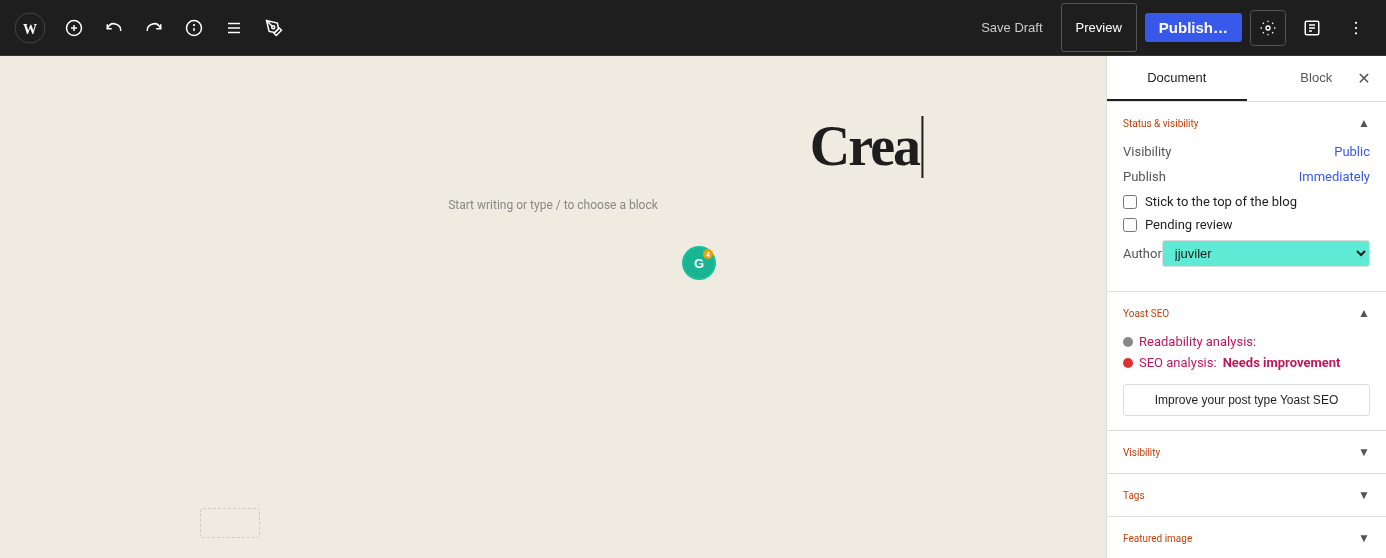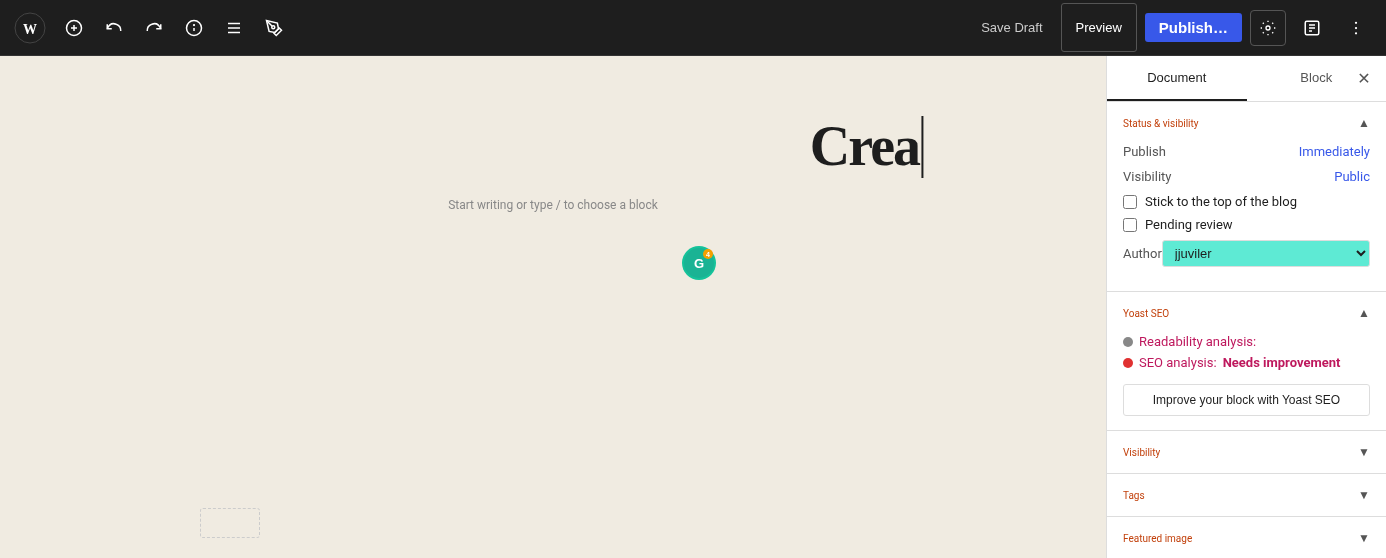--- a/index.html
+++ b/index.html
@@ -419,26 +419,26 @@
 
     <div class="sidebar-body">
 
       <div class="sidebar-section">
         <div class="sidebar-section-header">
           <span class="sidebar-section-title">Status &amp; visibility</span>
           <span class="sidebar-section-chevron">▲</span>
         </div>
         <div class="sidebar-section-content">
           <div class="field-row">
+            <span class="field-label">Visibility</span>
+            <span class="field-value">Public</span>
+          </div>
+          <div class="field-row">
             <span class="field-label">Publish</span>
             <span class="field-value">Immediately</span>
-          </div>
-          <div class="field-row">
-            <span class="field-label">Visibility</span>
-            <span class="field-value">Public</span>
           </div>
           <div class="checkbox-row">
             <input type="checkbox" id="stick-top" style="">
             <label class="checkbox-label" for="stick-top">Stick to the top of the blog</label>
           </div>
           <div class="checkbox-row">
             <input type="checkbox" id="pending-review" style="">
             <label class="checkbox-label" for="pending-review">Pending review</label>
           </div>
           <div class="author-row">
@@ -458,21 +458,21 @@
         <div class="yoast-section-content">
           <div class="yoast-row">
             <span class="yoast-dot yoast-dot-gray"></span>
             <span>Readability analysis:</span>
           </div>
           <div class="yoast-row">
             <span class="yoast-dot yoast-dot-red"></span>
             <span>SEO analysis:</span>
             <span class="yoast-bold">Needs improvement</span>
           </div>
-          <button class="yoast-improve-btn">Improve your block with Yoast SEO</button>
+          <button class="yoast-improve-btn">Improve your post type Yoast SEO</button>
         </div>
       </div>
 
       <div class="sidebar-section">
         <div class="sidebar-section-header">
           <span class="sidebar-section-title">Visibility</span>
           <span class="sidebar-section-chevron">▼</span>
         </div>
       </div>
 

